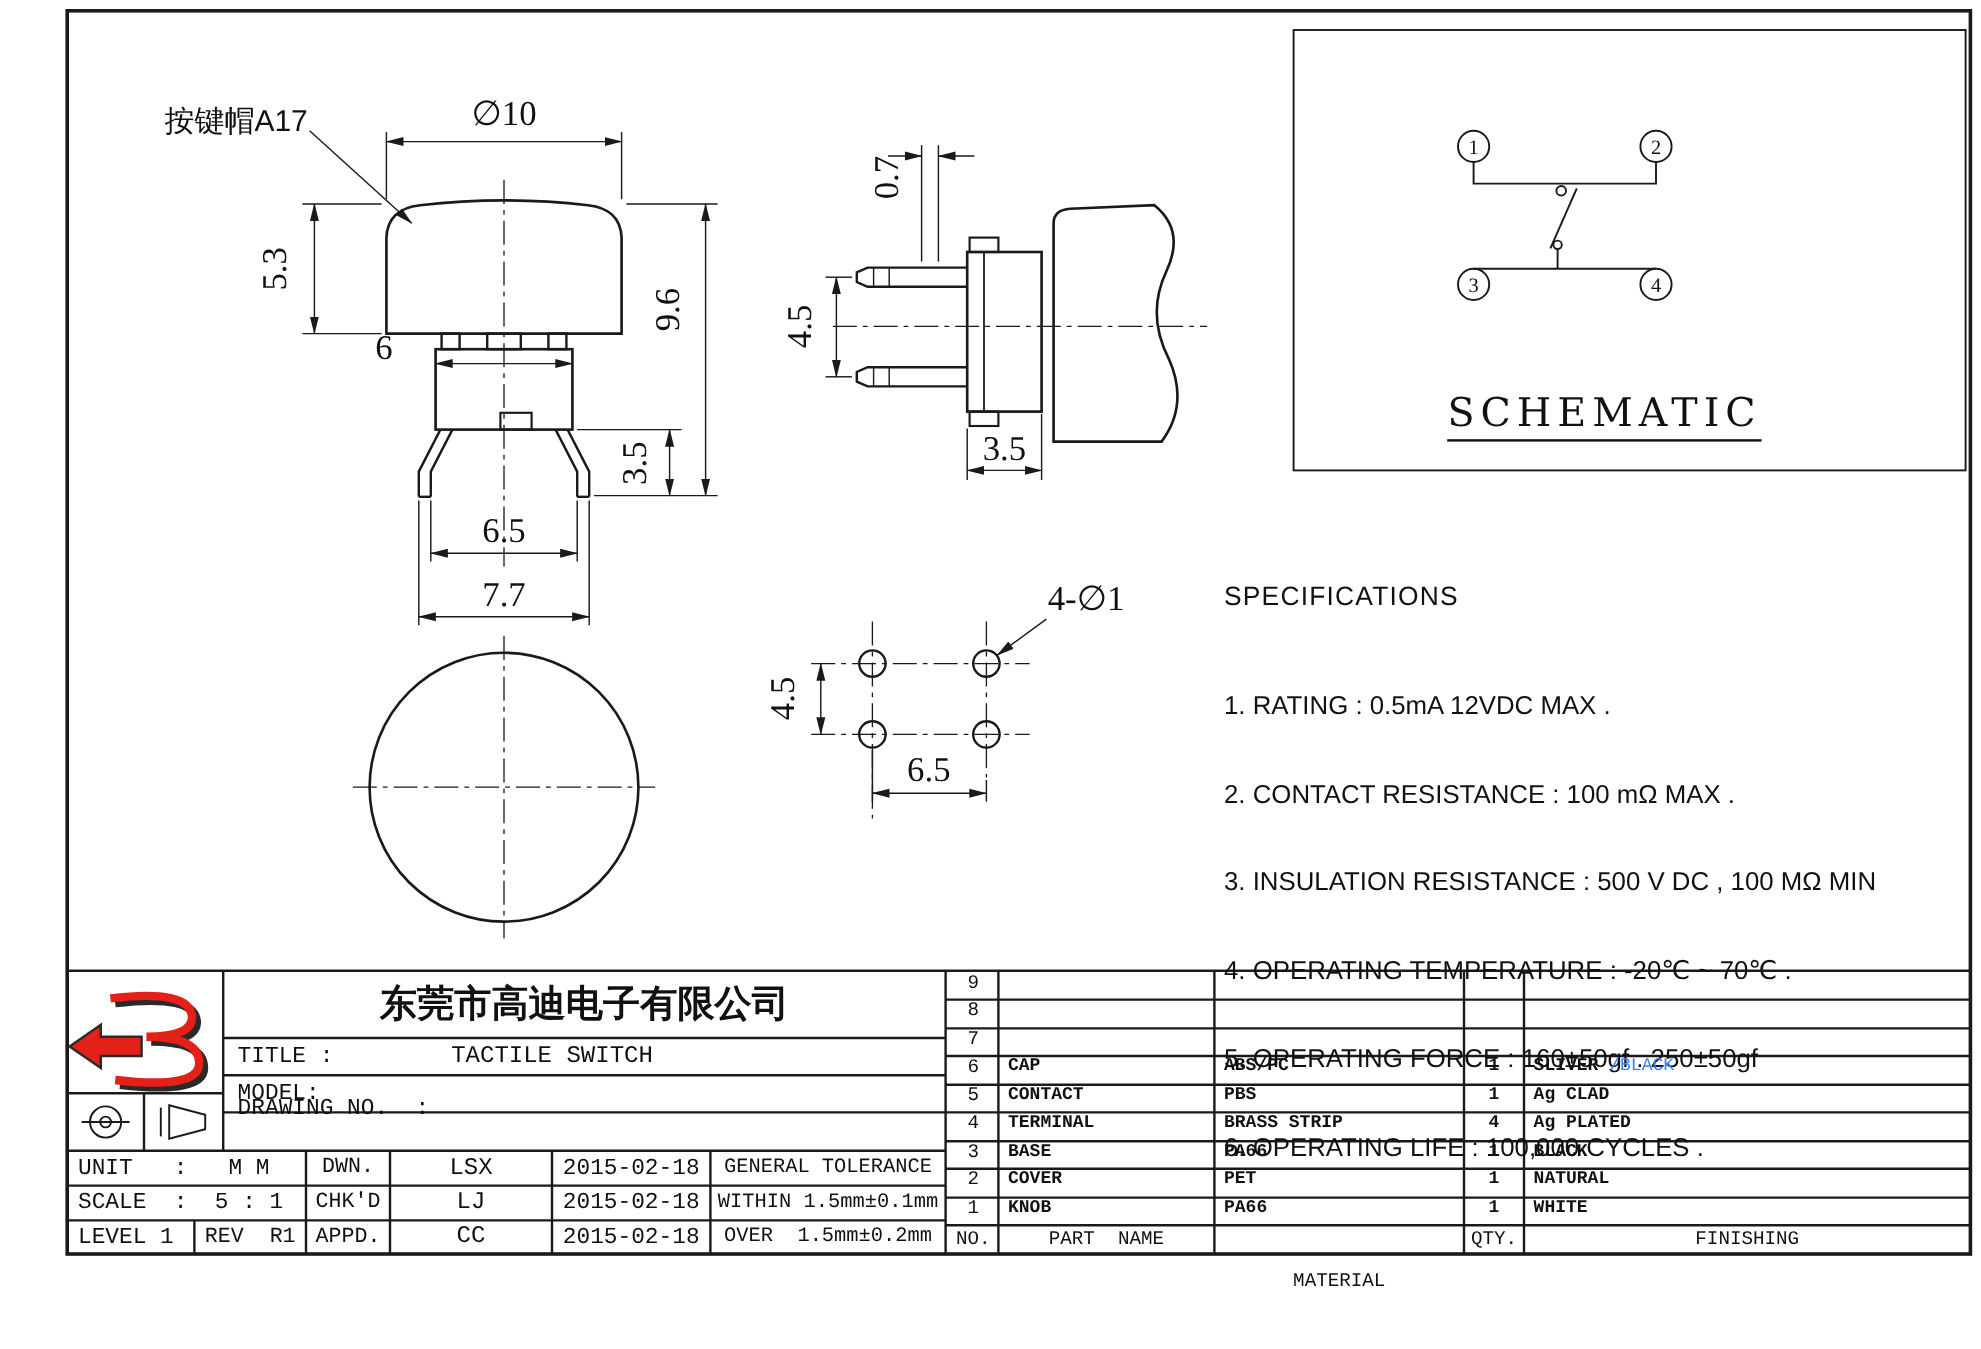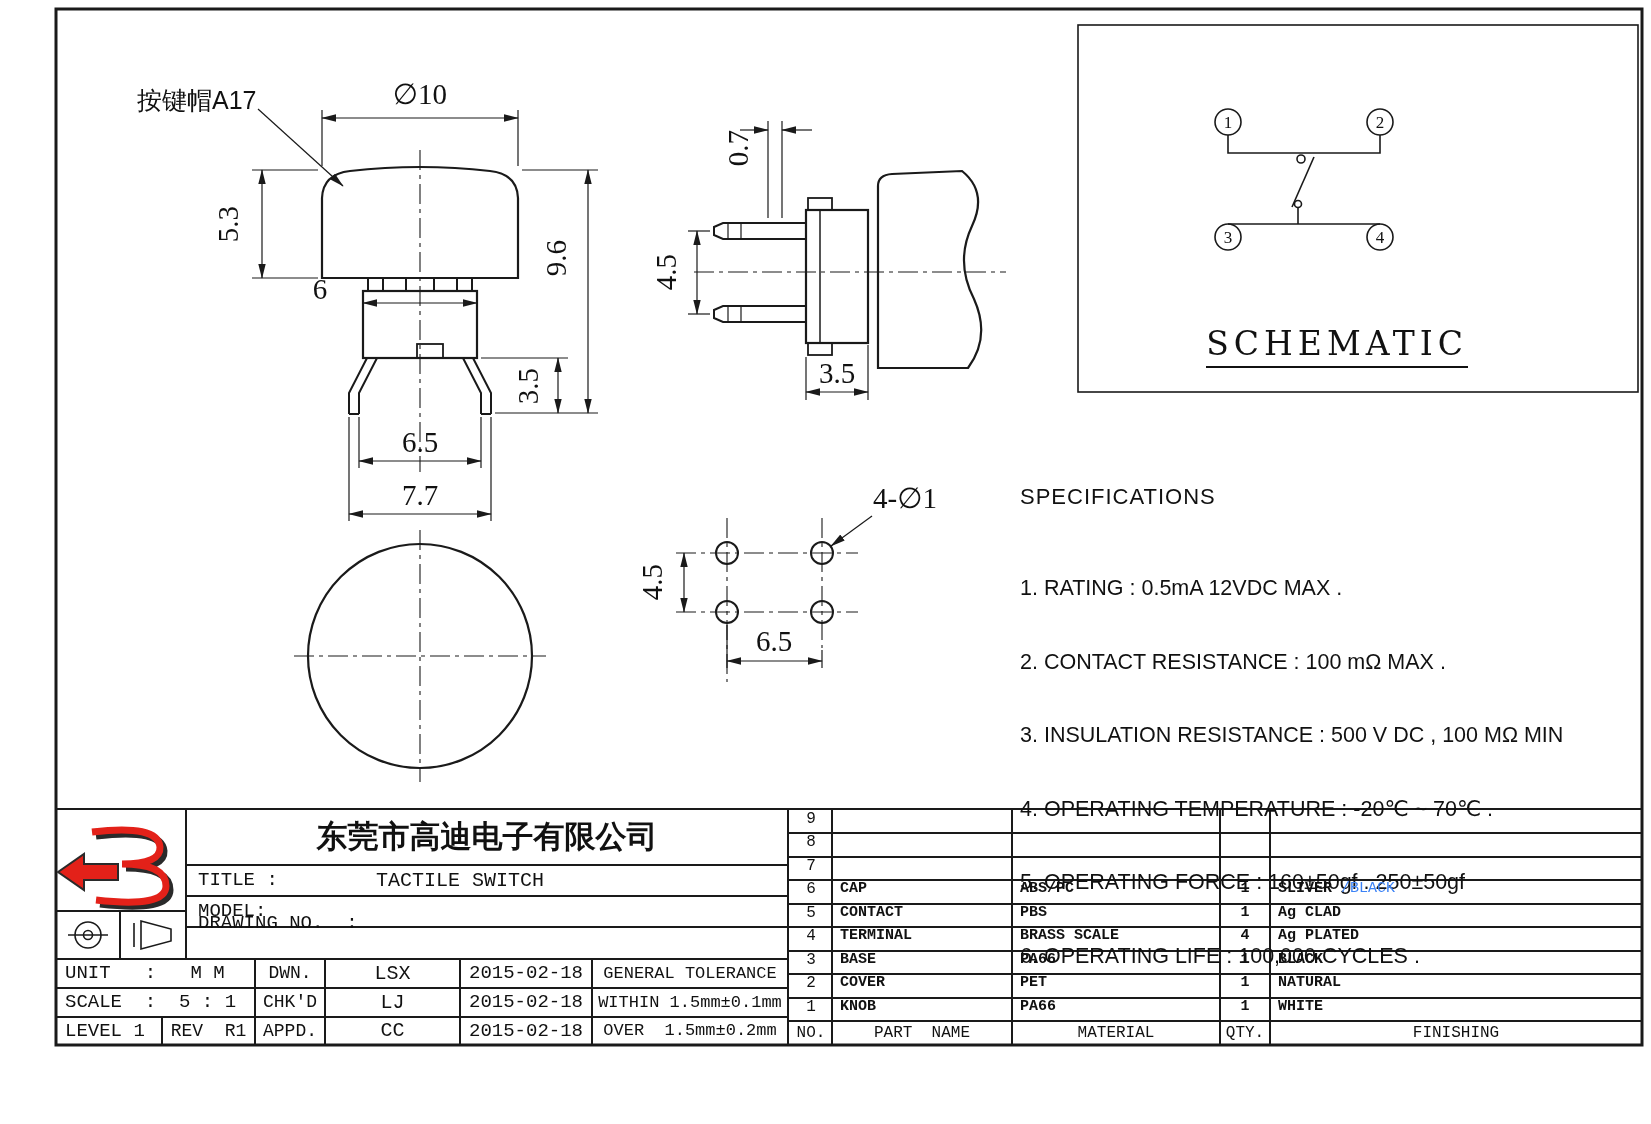--- a/index.html
+++ b/index.html
@@ -261,21 +261,21 @@
   <div class="bomcell" style="left:1278px;top:880px"><span>SLIVER</span><span class="alt"> /BLACK</span></div>
 
   <div class="bomcell bomno" style="left:790px;top:904px;width:42px">5</div>
   <div class="bomcell" style="left:840px;top:904px">CONTACT</div>
   <div class="bomcell" style="left:1020px;top:904px">PBS</div>
   <div class="bomcell cell-center" style="left:1220px;top:904px;width:50px">1</div>
   <div class="bomcell" style="left:1278px;top:904px">Ag CLAD</div>
 
   <div class="bomcell bomno" style="left:790px;top:927px;width:42px">4</div>
   <div class="bomcell" style="left:840px;top:927px">TERMINAL</div>
-  <div class="bomcell" style="left:1020px;top:927px">BRASS SCALE</div>
+  <div class="bomcell" style="left:1020px;top:927px">BRASS STRIP</div>
   <div class="bomcell cell-center" style="left:1220px;top:927px;width:50px">4</div>
   <div class="bomcell" style="left:1278px;top:927px">Ag PLATED</div>
 
   <div class="bomcell bomno" style="left:790px;top:951px;width:42px">3</div>
   <div class="bomcell" style="left:840px;top:951px">BASE</div>
   <div class="bomcell" style="left:1020px;top:951px">PA66</div>
   <div class="bomcell cell-center" style="left:1220px;top:951px;width:50px">1</div>
   <div class="bomcell" style="left:1278px;top:951px">BLACK</div>
 
   <div class="bomcell bomno" style="left:790px;top:974px;width:42px">2</div>
@@ -285,17 +285,17 @@
   <div class="bomcell" style="left:1278px;top:974px">NATURAL</div>
 
   <div class="bomcell bomno" style="left:790px;top:998px;width:42px">1</div>
   <div class="bomcell" style="left:840px;top:998px">KNOB</div>
   <div class="bomcell" style="left:1020px;top:998px">PA66</div>
   <div class="bomcell cell-center" style="left:1220px;top:998px;width:50px">1</div>
   <div class="bomcell" style="left:1278px;top:998px">WHITE</div>
 
   <div class="bomcell bomhead" style="left:790px;top:1021px;width:42px;height:24px;line-height:24px">NO.</div>
   <div class="bomcell bomhead" style="left:832px;top:1021px;width:180px;height:24px;line-height:24px">PART  NAME</div>
-  <div class="bomcell bomhead" style="left:1012px;top:1021px;width:208px;height:36px;line-height:24px">MATERIAL</div>
+  <div class="bomcell bomhead" style="left:1012px;top:1056px;width:208px;height:36px;line-height:24px">MATERIAL</div>
   <div class="bomcell bomhead" style="left:1220px;top:1021px;width:50px;height:24px;line-height:24px">QTY.</div>
   <div class="bomcell bomhead" style="left:1270px;top:1021px;width:372px;height:24px;line-height:24px">FINISHING</div>
 
 </div>
 
 </body></html>

